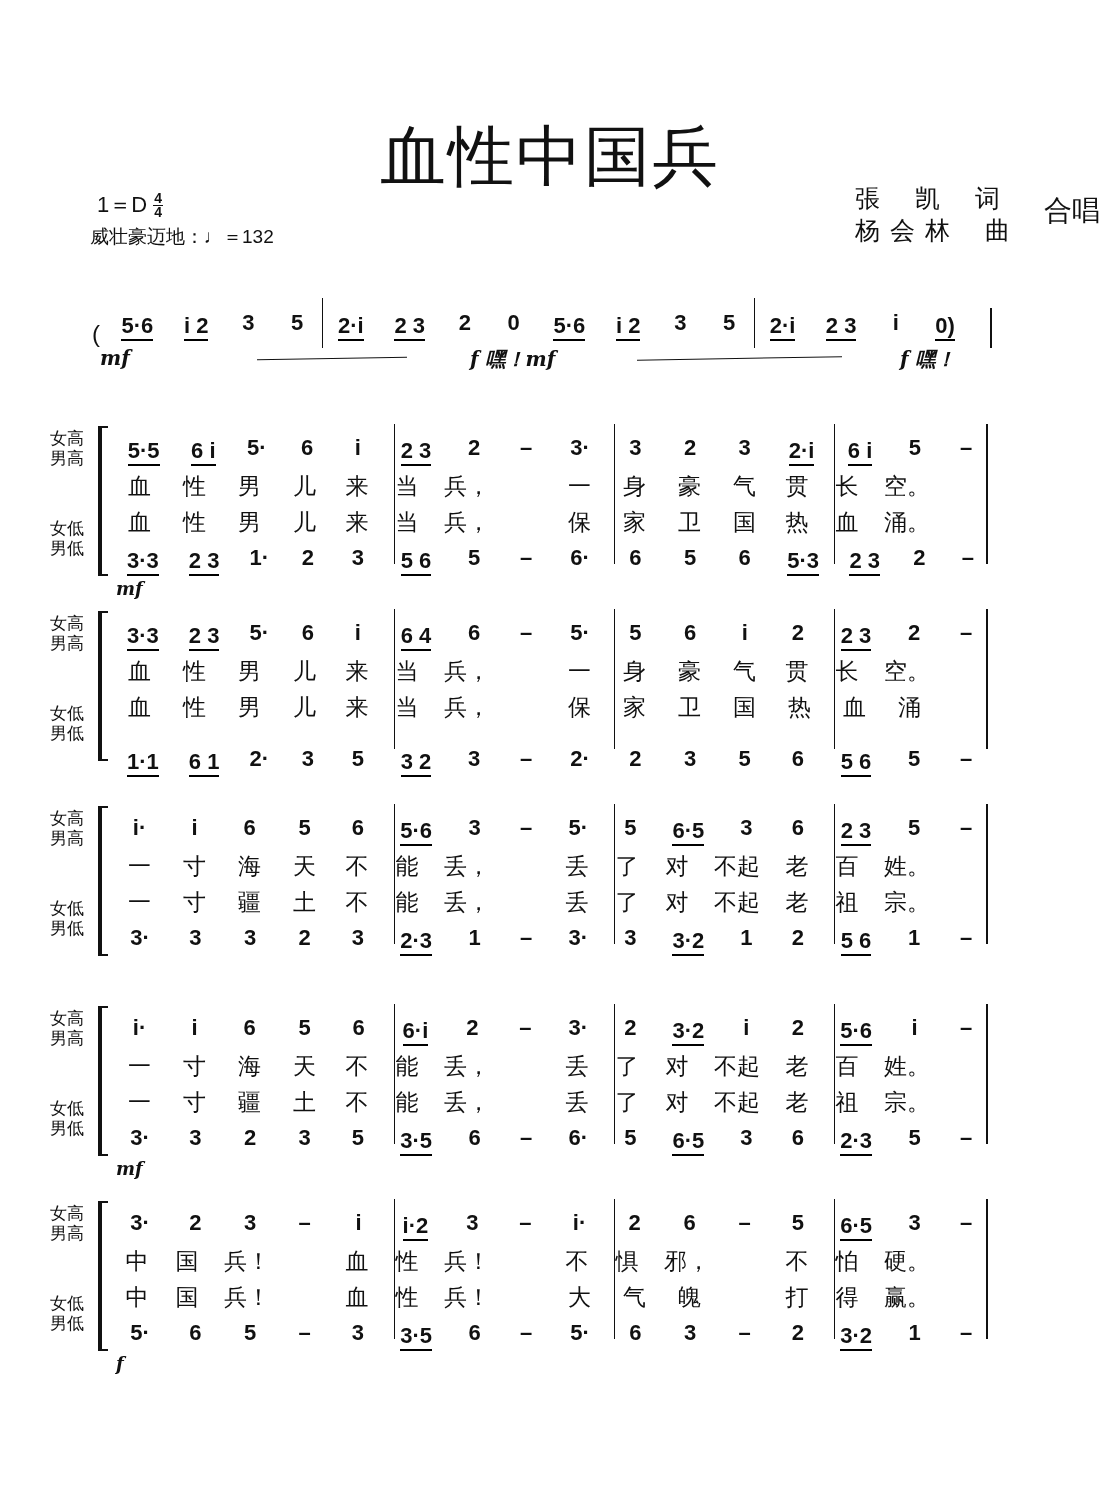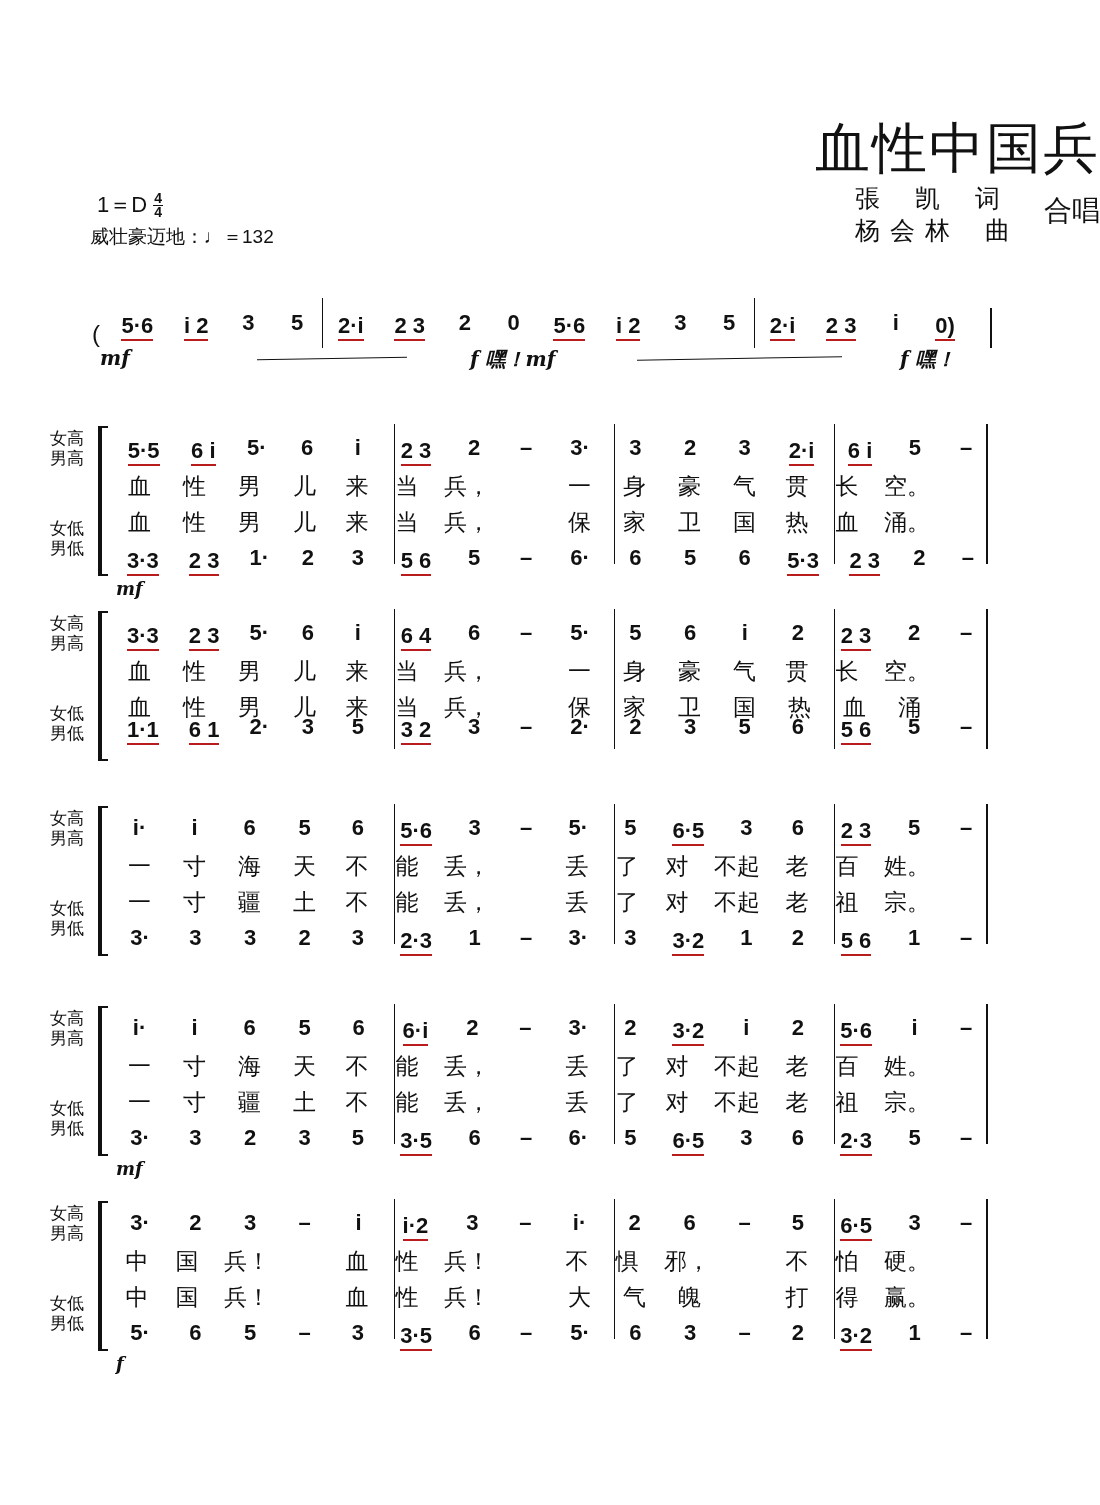--- a/index.html
+++ b/index.html
@@ -1,19 +1,19 @@
 <!DOCTYPE html>
 <html><head>
 <meta charset="utf-8">
 <style>
   html, body { margin:0; padding:0; background:#ffffff; }
   body { width:1100px; height:1505px; position:relative; overflow:hidden;
          font-family:"Liberation Sans", "DejaVu Sans", sans-serif; color:#111; }
-  .title { position:absolute; left:0; width:1100px; top:112px; text-align:right;
-           font-size:55px; font-weight:normal; letter-spacing:2px; font-family:"DejaVu Sans", sans-serif; }
+  .title { position:absolute; left:0; width:1100px; top:112px; text-align:center;
+           font-size:66px; font-weight:normal; letter-spacing:2px; font-family:"DejaVu Sans", sans-serif; }
   .subtitle { position:absolute; left:0; width:1100px; top:192px; text-align:right; font-size:28px;
               font-family:"DejaVu Sans", sans-serif; }
   .key { position:absolute; left:97px; top:190px; font-size:22px; display:flex; align-items:center; gap:6px; }
   .frac { display:inline-flex; flex-direction:column; align-items:center; font-size:14px; font-weight:bold; line-height:13px; }
   .frac .bar { width:10px; border-top:1px solid #111; }
   .tempo { position:absolute; left:90px; top:224px; font-size:19px; }
   .credits { position:absolute; left:855px; top:185px; font-size:25px; letter-spacing:10px; line-height:32px;
              font-family:Liberation Mono, monospace; }
   .intro { position:absolute; left:92px; top:298px; width:900px; height:90px; }
   .intro-line { display:flex; align-items:flex-end; height:50px; font-size:24px; font-weight:bold; }
@@ -21,21 +21,21 @@
   .dyn { font-style:italic; font-weight:bold; font-family:"DejaVu Serif", serif; }
   .system { position:absolute; left:50px; width:950px; height:160px; }
   .labels { position:absolute; left:0; top:0; width:50px; font-size:17px; line-height:20px; font-family:"DejaVu Sans", sans-serif; }
   .bracket { position:absolute; left:48px; top:6px; width:6px; height:146px; border-left:4px solid #111;
              border-top:2px solid #111; border-bottom:2px solid #111; }
   .row { position:absolute; left:62px; width:880px; height:36px; display:flex; align-items:flex-start; }
   .measure { flex:1; display:flex; justify-content:space-around; align-items:center; height:100%; position:relative; }
   .barline { position:absolute; top:4px; width:1px; height:140px; background:#111; }
   .end-bar { position:absolute; top:4px; width:2px; height:140px; background:#111; }
   .note { position:relative; display:inline-block; font-size:22px; font-weight:bold; min-width:18px; text-align:center; }
-  .note.ul { border-bottom:2px solid #b91c1c;margin-top:7px; }
+  .note.ul { border-bottom:2px solid #000000;margin-top:7px; }
   .lyric { font-size:23px; font-family:"DejaVu Sans", sans-serif; font-weight:normal; min-width:26px; text-align:center; }
   .sys-dyn { position:absolute; left:66px; font-size:18px; }
 </style>
 </head>
 <body>
 
 <div class="title">血性中国兵</div>
 <div class="subtitle">合唱</div>
 <div class="key">
   <span>1＝D</span>
@@ -283,21 +283,21 @@
           <span class="lyric">卫</span>
           <span class="lyric">国</span>
         </div>
         <div class="measure">
           <span class="lyric">热</span>
           <span class="lyric">血</span>
           <span class="lyric">涌</span>
           <span class="lyric"></span>
         </div>
       </div>
-      <div class="row" style="top: 104px;">
+      <div class="row" style="top: 136px;">
         <div class="measure">
           <span class="note ul">1·1</span>
           <span class="note ul">6 1</span>
           <span class="note">2·</span>
           <span class="note">3</span>
         </div>
         <div class="measure">
           <span class="note">5</span>
           <span class="note ul">3 2</span>
           <span class="note">3</span>

